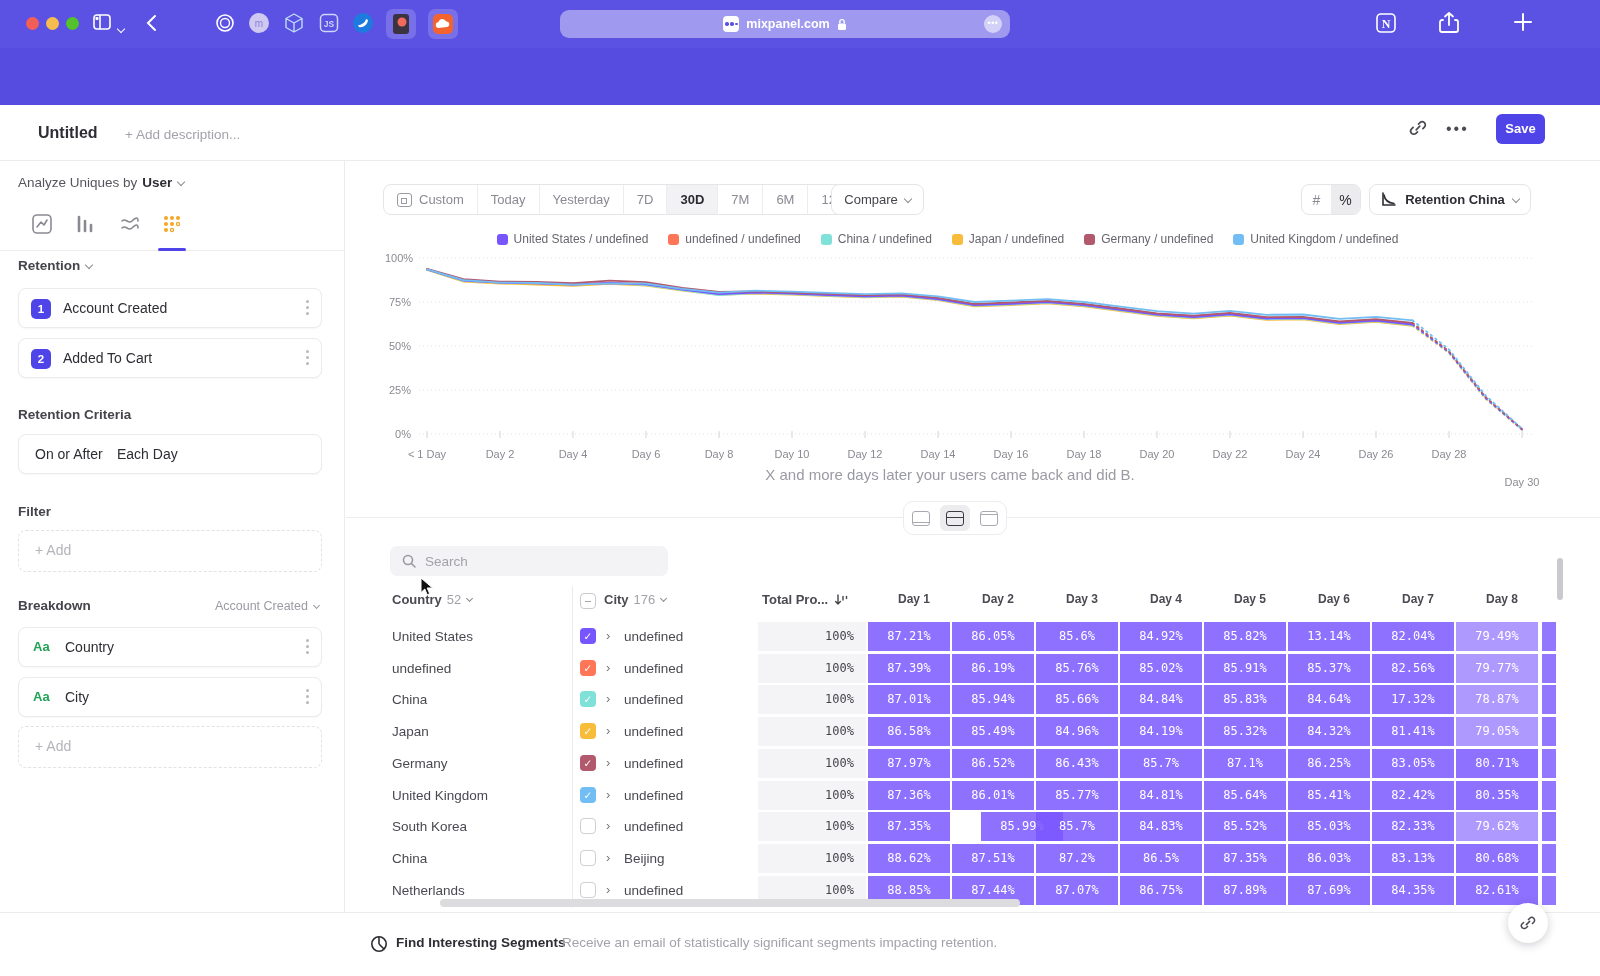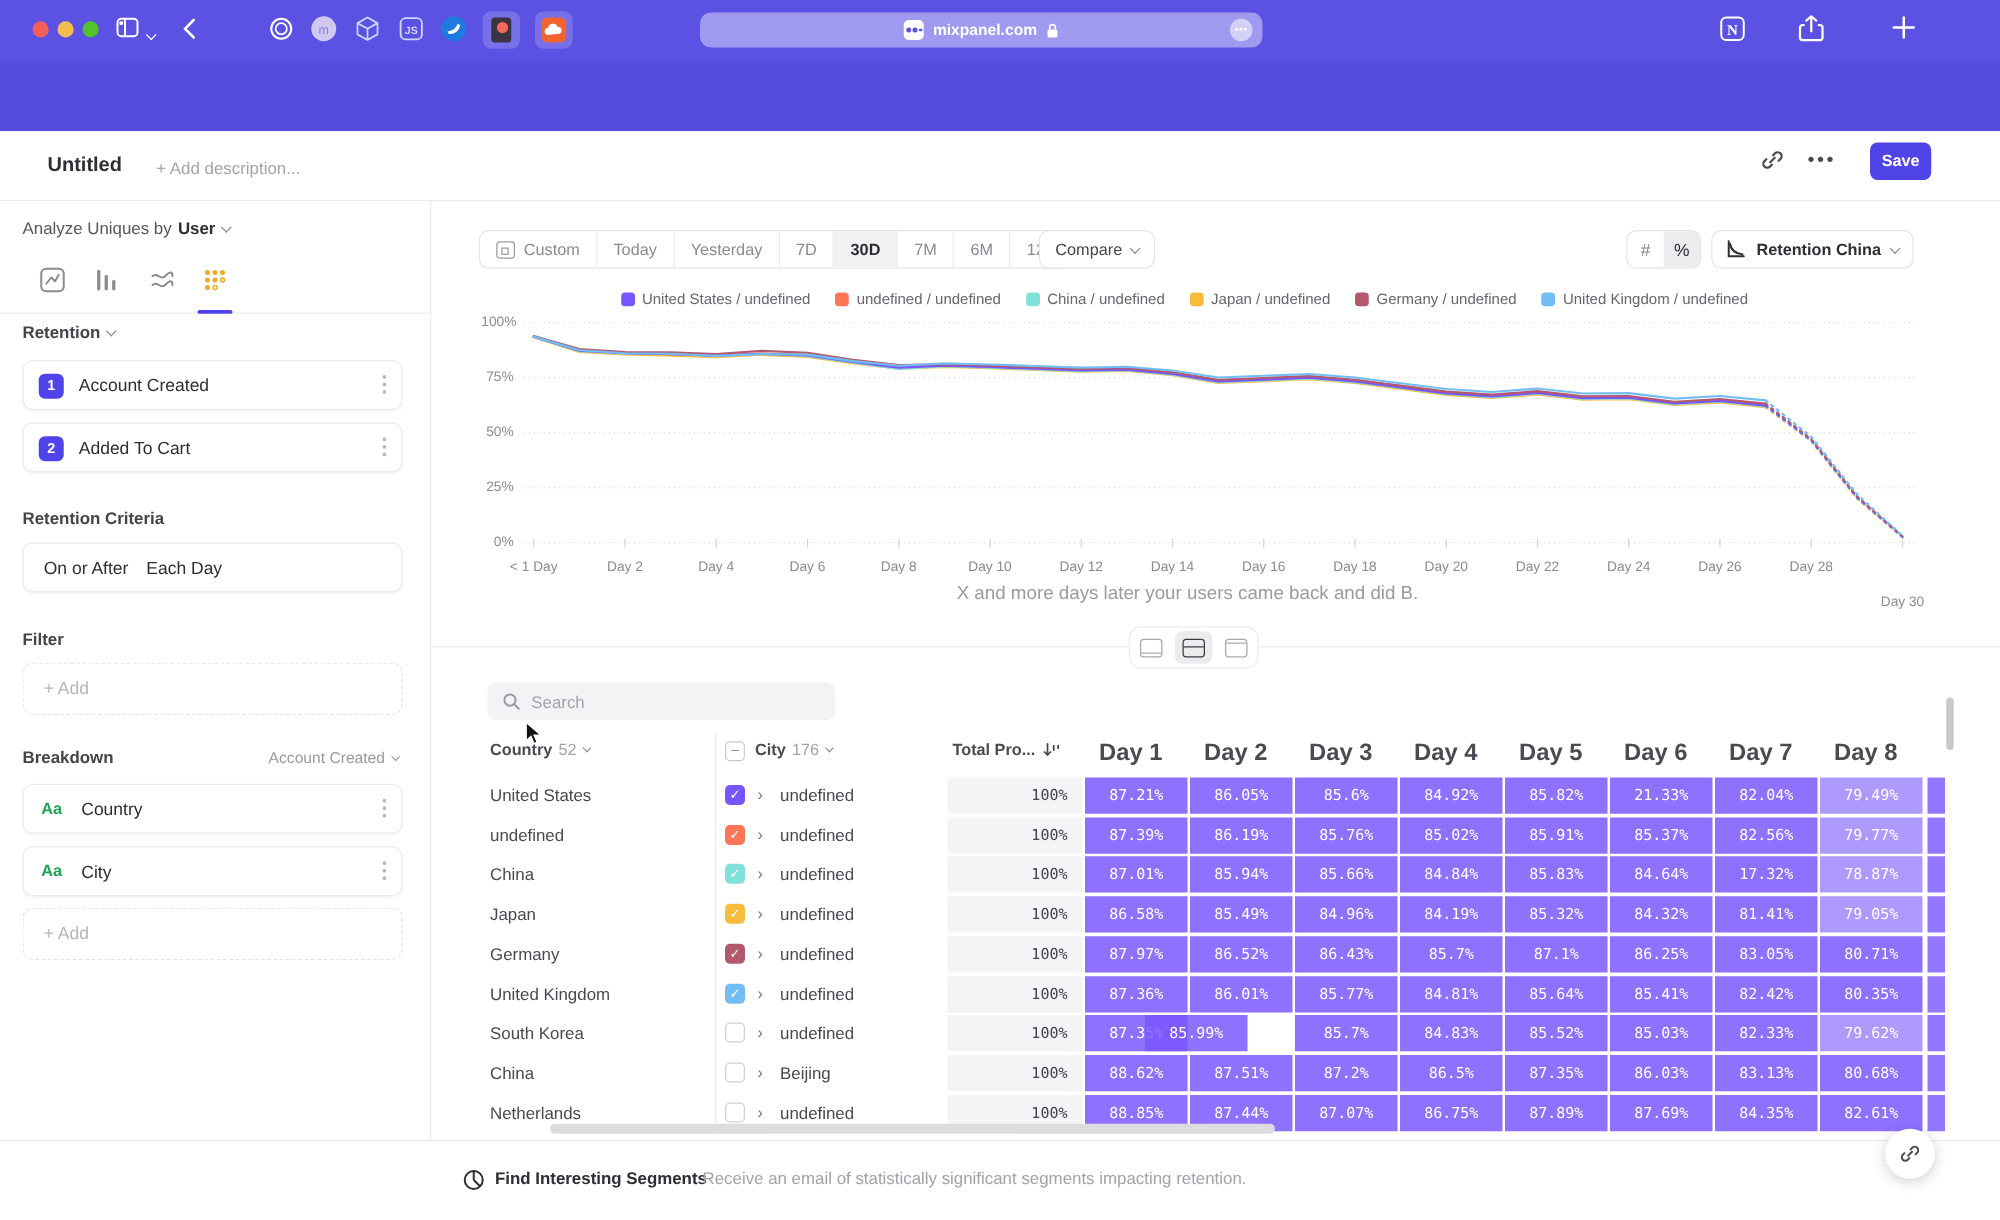--- a/index.html
+++ b/index.html
@@ -105,21 +105,21 @@
 
   
   .tsearch { position:absolute; left:390px; top:546px; width:278px; height:30px; background:#f3f3f5; border-radius:7px;
              display:flex; align-items:center; gap:9px; padding-left:12px; font-size:13.5px; color:#a2a2aa; }
   .th { position:absolute; top:592px; font-size:13px; font-weight:600; color:#4a4a52; display:flex; align-items:center; }
   .th .cnt { color:#a2a2aa; font-weight:400; margin-left:5px; }
   .th .chev { color:#8a8a92; width:5px; height:5px; }
   .colline { position:absolute; left:572px; top:586px; width:1px; height:322px; background:#ececef; }
   .hcheck { position:absolute; left:580px; top:593px; width:16px; height:16px; border:1.5px solid #c9c9cf; border-radius:4px;
             color:#8a8a92; font-size:11px; line-height:13px; text-align:center; }
-  .dayh { position:absolute; top:592px; width:72px; padding-right:10px; text-align:right; font-size:19px; font-weight:600; color:#4a4a52; }
+  .dayh { position:absolute; top:592px; width:72px; padding-right:10px; text-align:right; font-size:12px; font-weight:600; color:#4a4a52; }
   .trow { position:absolute; left:0; width:1600px; height:29px; }
   .trow .cname { position:absolute; left:392px; top:7px; font-size:13.5px; color:#494951; }
   .trow .cbox { position:absolute; left:580px; top:6px; width:16px; height:16px; border-radius:4px; color:#fff; font-size:10.5px;
                 line-height:16px; text-align:center; }
   .trow .cbox.off { border:1.5px solid #cfcfd4; background:#fff; }
   .trow .exp { position:absolute; left:606px; top:6px; font-size:13px; color:#74747c; }
   .trow .city { position:absolute; left:624px; top:7px; font-size:13.5px; color:#494951; }
   .trow .total { position:absolute; left:758px; top:0; width:108px; height:29px; background:#f4f4f6; }
   .trow .total span { position:absolute; right:12px; top:7px; font-size:12px; color:#44444a; font-family:"DejaVu Sans Mono", monospace; }
   .dcell { position:absolute; top:0; width:82px; height:29px; color:#fff; font-size:12px; line-height:29px; text-align:center;
@@ -638,21 +638,21 @@
         <span class="exp">›</span>
         <span class="city">undefined</span>
         <div class="total">
           <span>100%</span>
         </div>
         <div class="dcell" style="left: 868px; background: rgba(120, 86, 255, 0.84);">87.21%</div>
         <div class="dcell" style="left: 952px; background: rgba(120, 86, 255, 0.84);">86.05%</div>
         <div class="dcell" style="left: 1036px; background: rgba(120, 86, 255, 0.84);">85.6%</div>
         <div class="dcell" style="left: 1120px; background: rgba(120, 86, 255, 0.84);">84.92%</div>
         <div class="dcell" style="left: 1204px; background: rgba(120, 86, 255, 0.84);">85.82%</div>
-        <div class="dcell" style="left: 1288px; background: rgba(120, 86, 255, 0.84);">21.33%</div>
+        <div class="dcell" style="left: 1288px; background: rgba(120, 86, 255, 0.84);">13.14%</div>
         <div class="dcell" style="left: 1372px; background: rgba(120, 86, 255, 0.84);">82.04%</div>
         <div class="dcell" style="left: 1456px; background: rgba(120, 86, 255, 0.6);">79.49%</div>
         <div class="dcell" style="left: 1542px; width: 14px; background: rgba(120, 86, 255, 0.8);"></div>
       </div>
       <div class="trow" style="top: 654px;">
         <span class="cname">undefined</span>
         <span class="cbox" style="background: rgb(255, 117, 87);">✓</span>
         <span class="exp">›</span>
         <span class="city">undefined</span>
         <div class="total">
@@ -742,21 +742,21 @@
       </div>
       <div class="trow" style="top: 812px;">
         <span class="cname">South Korea</span>
         <span class="cbox off"></span>
         <span class="exp">›</span>
         <span class="city">undefined</span>
         <div class="total">
           <span>100%</span>
         </div>
         <div class="dcell" style="left: 868px; background: rgba(120, 86, 255, 0.84);">87.35%</div>
-        <div class="dcell" style="left: 916px; background: rgba(120, 86, 255, 0.84);">85.99%</div>
+        <div class="dcell" style="left: 981px; background: rgba(120, 86, 255, 0.84);">85.99%</div>
         <div class="dcell" style="left: 1036px; background: rgba(120, 86, 255, 0.84);">85.7%</div>
         <div class="dcell" style="left: 1120px; background: rgba(120, 86, 255, 0.84);">84.83%</div>
         <div class="dcell" style="left: 1204px; background: rgba(120, 86, 255, 0.84);">85.52%</div>
         <div class="dcell" style="left: 1288px; background: rgba(120, 86, 255, 0.84);">85.03%</div>
         <div class="dcell" style="left: 1372px; background: rgba(120, 86, 255, 0.84);">82.33%</div>
         <div class="dcell" style="left: 1456px; background: rgba(120, 86, 255, 0.6);">79.62%</div>
         <div class="dcell" style="left: 1542px; width: 14px; background: rgba(120, 86, 255, 0.8);"></div>
       </div>
       <div class="trow" style="top: 844px;">
         <span class="cname">China</span>

